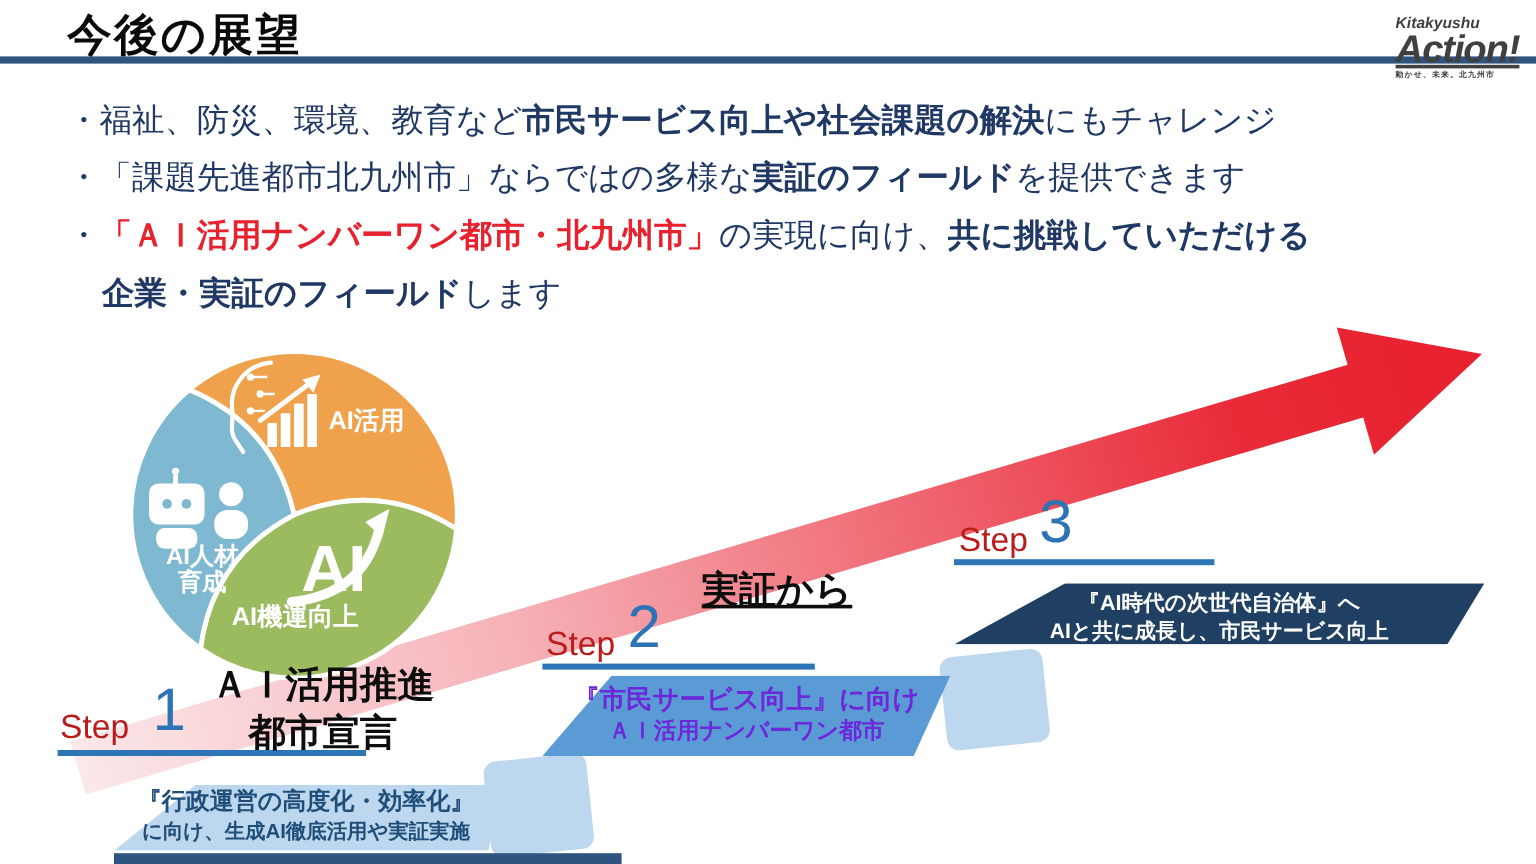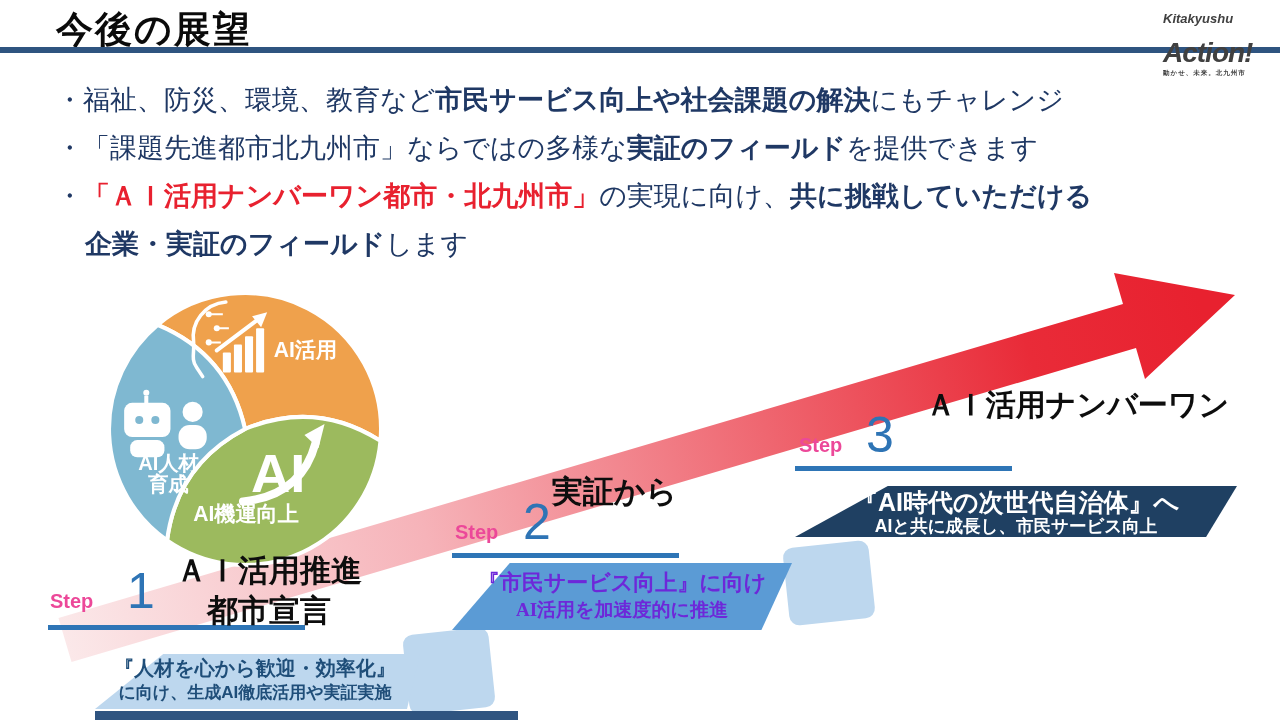--- a/index.html
+++ b/index.html
@@ -5,66 +5,66 @@
   html,body{margin:0;padding:0;background:#888;}
   .slide{
     position:relative;width:1280px;height:720px;background:#ffffff;
     overflow:hidden;font-family:"Liberation Sans","DejaVu Sans",sans-serif;
   }
   
   .title{position:absolute;left:56px;top:5px;font-size:37px;font-weight:900;color:#0a0a0a;letter-spacing:2px;}
   .title-rule{position:absolute;left:0;top:47px;width:1280px;height:6px;background:#2F5480;}
   .logo{position:absolute;right:5px;top:12px;width:112px;text-align:left;color:#404040;line-height:1;}
   .logo-top{font-size:13px;font-weight:900;font-style:italic;letter-spacing:0px;}
-  .logo-main{font-size:28px;font-weight:900;font-style:italic;margin-top:14px;letter-spacing:-1px;}
+  .logo-main{font-size:32px;font-weight:900;font-style:italic;margin-top:0;letter-spacing:-1px;text-decoration:underline;}
   .logo-tag{font-size:6.5px;font-weight:700;margin-top:3px;letter-spacing:1px;}
   
   .bullets{position:absolute;left:56px;top:76px;width:1210px;font-size:27px;color:#1F3864;line-height:48px;}
   .bullets .b{font-weight:800;}
   .bullets .r{font-weight:800;color:#E8212F;}
   .bl4{padding-left:29px;}
   
   .arrow-svg{position:absolute;left:0;top:0;width:1280px;height:720px;}
   .diagram-svg{position:absolute;left:104px;top:288px;width:282px;height:282px;}
   .dlabel{font-family:"Liberation Sans","DejaVu Sans",sans-serif;font-weight:700;fill:#ffffff;}
   
   .riser{position:absolute;background:#BDD7EE;border-radius:10px;}
   .riser1{left:406px;top:631px;width:86px;height:80px;transform:rotate(-6deg);}
   .riser2{left:786px;top:544px;width:86px;height:78px;transform:rotate(-6deg);}
   .bottom-strip{position:absolute;left:95px;top:711px;width:423px;height:9px;background:#2F5480;}
   
-  .step-label{position:absolute;font-size:20px;color:#ec4899;font-weight:bold;}
+  .step-label{position:absolute;font-size:28px;color:#b91c1c;}
   .step-num{position:absolute;font-size:50px;color:#2E74B5;font-weight:400;line-height:1;}
   .step-rule{position:absolute;height:5px;background:#2E75B6;}
   .step-title{position:absolute;font-weight:900;color:#0d0d0d;text-align:center;line-height:40px;font-size:31px;}
   .step-box-bg{position:absolute;}
   .step-box-text{position:absolute;text-align:center;font-weight:800;}
   .s1l{left:50px;top:590px;}  .s1n{left:127px;top:566px;}
   .s1r{left:48px;top:625px;width:257px;}
   .s1t{left:160px;top:551px;width:218px;}
   .s1b-bg{left:95px;top:654px;width:325px;height:55px;background:#BDD7EE;
           clip-path:polygon(21% 0,100% 0,96% 100%,0 100%);}
   .s1b-tx{left:85px;top:656px;width:340px;color:#1F4E79;}
   .s1b-tx .l1{font-size:20px;line-height:25px;}
   .s1b-tx .l2{font-size:17px;line-height:24px;}
   .s2l{left:455px;top:521px;}  .s2n{left:523px;top:497px;}
   .s2r{left:452px;top:553px;width:227px;}
-  .s2t{left:527px;top:472px;width:175px;}
+  .s2t{left:560px;top:472px;width:175px;text-decoration:underline;}
   .s2b-bg{left:452px;top:563px;width:340px;height:67px;background:#5B9BD5;
           clip-path:polygon(17% 0,100% 0,91% 100%,0 100%);}
   .s2b-tx{left:452px;top:569px;width:340px;color:#6d28d9;font-family:Liberation Serif, serif;}
   .s2b-tx .l1{font-size:22px;line-height:28px;}
   .s2b-tx .l2{font-size:19px;line-height:26px;}
   .s3l{left:799px;top:434px;}  .s3n{left:866px;top:410px;}
   .s3r{left:795px;top:466px;width:217px;}
   .s3t{left:905px;top:385px;width:345px;font-size:30px;}
   .s3b-bg{left:795px;top:486px;width:442px;height:51px;background:#1F4062;
           clip-path:polygon(21% 0,100% 0,93% 100%,0 100%);}
   .s3b-tx{left:795px;top:489px;width:442px;color:#ffffff;}
-  .s3b-tx .l1{font-size:25px;line-height:26px;}
+  .s3b-tx .l1{font-size:18px;line-height:26px;}
   .s3b-tx .l2{font-size:17.5px;line-height:23px;}
 </style>
 </head>
 <body>
 
 <div class="slide">
 
   <div class="title">今後の展望</div>
   <div class="title-rule"></div>
   <div class="logo">
@@ -140,41 +140,40 @@
 
   <div class="step-label s1l">Step</div>
   <div class="step-num s1n">1</div>
   <div class="step-rule s1r"></div>
   <div class="step-title s1t">
     <div>ＡＩ活用推進</div>
     <div>都市宣言</div>
   </div>
   <div class="step-box-bg s1b-bg"></div>
   <div class="step-box-text s1b-tx">
-    <div class="l1">『人材を心から歓迎・効率化』</div>
+    <div class="l1">『行政運営の高度化・効率化』</div>
     <div class="l2">に向け、生成AI徹底活用や実証実施</div>
   </div>
 
   <div class="step-label s2l">Step</div>
   <div class="step-num s2n">2</div>
   <div class="step-rule s2r"></div>
   <div class="step-title s2t">
     <div>実証から</div>
   </div>
   <div class="step-box-bg s2b-bg"></div>
   <div class="step-box-text s2b-tx">
     <div class="l1">『市民サービス向上』に向け</div>
-    <div class="l2">AI活用を加速度的に推進</div>
+    <div class="l2">ＡＩ活用ナンバーワン都市</div>
   </div>
 
   <div class="step-label s3l">Step</div>
   <div class="step-num s3n">3</div>
   <div class="step-rule s3r"></div>
   <div class="step-title s3t">
-    <div>ＡＩ活用ナンバーワン</div>
   </div>
   <div class="step-box-bg s3b-bg"></div>
   <div class="step-box-text s3b-tx">
     <div class="l1">『AI時代の次世代自治体』へ</div>
     <div class="l2">AIと共に成長し、市民サービス向上</div>
   </div>
 
   <div class="bottom-strip"></div>
 
 </div>

